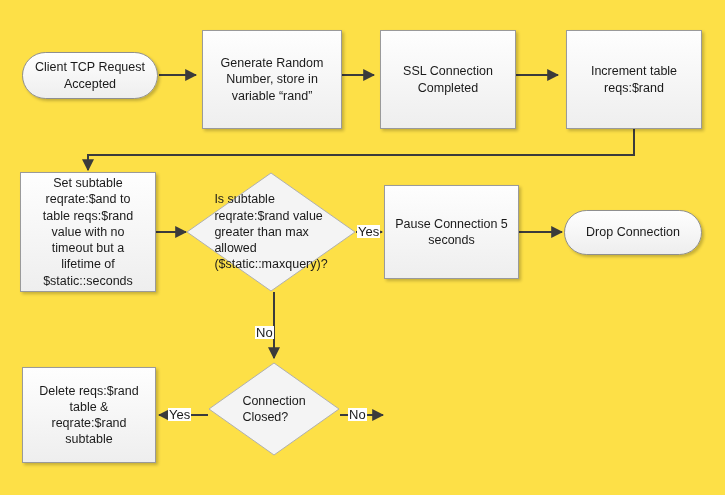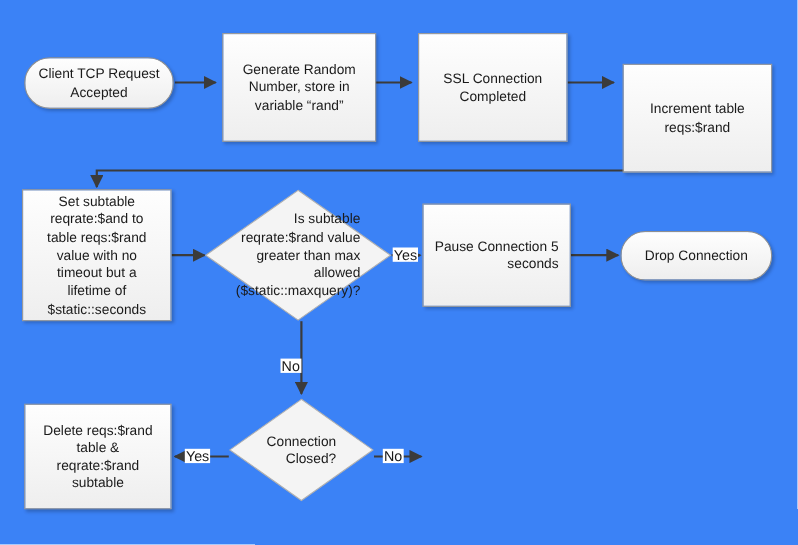--- a/index.html
+++ b/index.html
@@ -7,21 +7,21 @@
     padding: 0;
     background: #ffffff;
   }
   body {
     font-family: "Liberation Sans", sans-serif;
   }
   #canvas {
     position: relative;
     width: 725px;
     height: 495px;
-    background: #3b82f6;
+    background: #fde047;
     overflow: hidden;
   }
   
   #edges {
     position: absolute;
     left: 0;
     top: 0;
     width: 725px;
     height: 495px;
   }
@@ -63,21 +63,21 @@
   }
   .decision .label {
     position: absolute;
     left: 0;
     top: 0;
     width: 100%;
     height: 100%;
     display: flex;
     align-items: center;
     justify-content: center;
-    text-align: right;
+    text-align: left;
     color: #1a1a1a;
     font-size: 12.5px;
     line-height: 1.30;
     white-space: pre-line;
     padding: 0 4px;
     box-sizing: border-box;
   }
   
   .edge-label {
     position: absolute;
@@ -141,21 +141,21 @@
     <span class="label">Generate Random
 Number, store in
 variable “rand”</span>
   </div>
 
   <div class="node" style="left:380px; top:30px; width:136px; height:99px;">
     <span class="label">SSL Connection
 Completed</span>
   </div>
 
-  <div class="node" style="left:566px; top:30px; width:136px; height:99px;margin-top:28px;">
+  <div class="node" style="left:566px; top:30px; width:136px; height:99px;">
     <span class="label">Increment table
 reqs:$rand</span>
   </div>
 
   <div class="node" style="left:20px; top:172px; width:136px; height:120px;">
     <span class="label">Set subtable
 reqrate:$and to
 table reqs:$rand
 value with no
 timeout but a
@@ -167,21 +167,21 @@
     <svg width="170" height="120" viewBox="0 0 170 120">
       <polygon points="85,1 169,60 85,119 1,60" fill="#f4f4f4" stroke="#b0b0b0" stroke-width="1"></polygon>
     </svg>
     <span class="label">Is subtable
 reqrate:$rand value
 greater than max
 allowed
 ($static::maxquery)?</span>
   </div>
 
-  <div class="node" style="left:384px; top:185px; width:135px; height:94px;text-align:right;">
+  <div class="node" style="left:384px; top:185px; width:135px; height:94px;">
     <span class="label">Pause Connection 5
 seconds</span>
   </div>
 
   <div class="node terminator" style="left:564px; top:210px; width:138px; height:45px;">
     <span class="label">Drop Connection</span>
   </div>
 
   <div class="node" style="left:22px; top:367px; width:134px; height:96px;">
     <span class="label">Delete reqs:$rand

